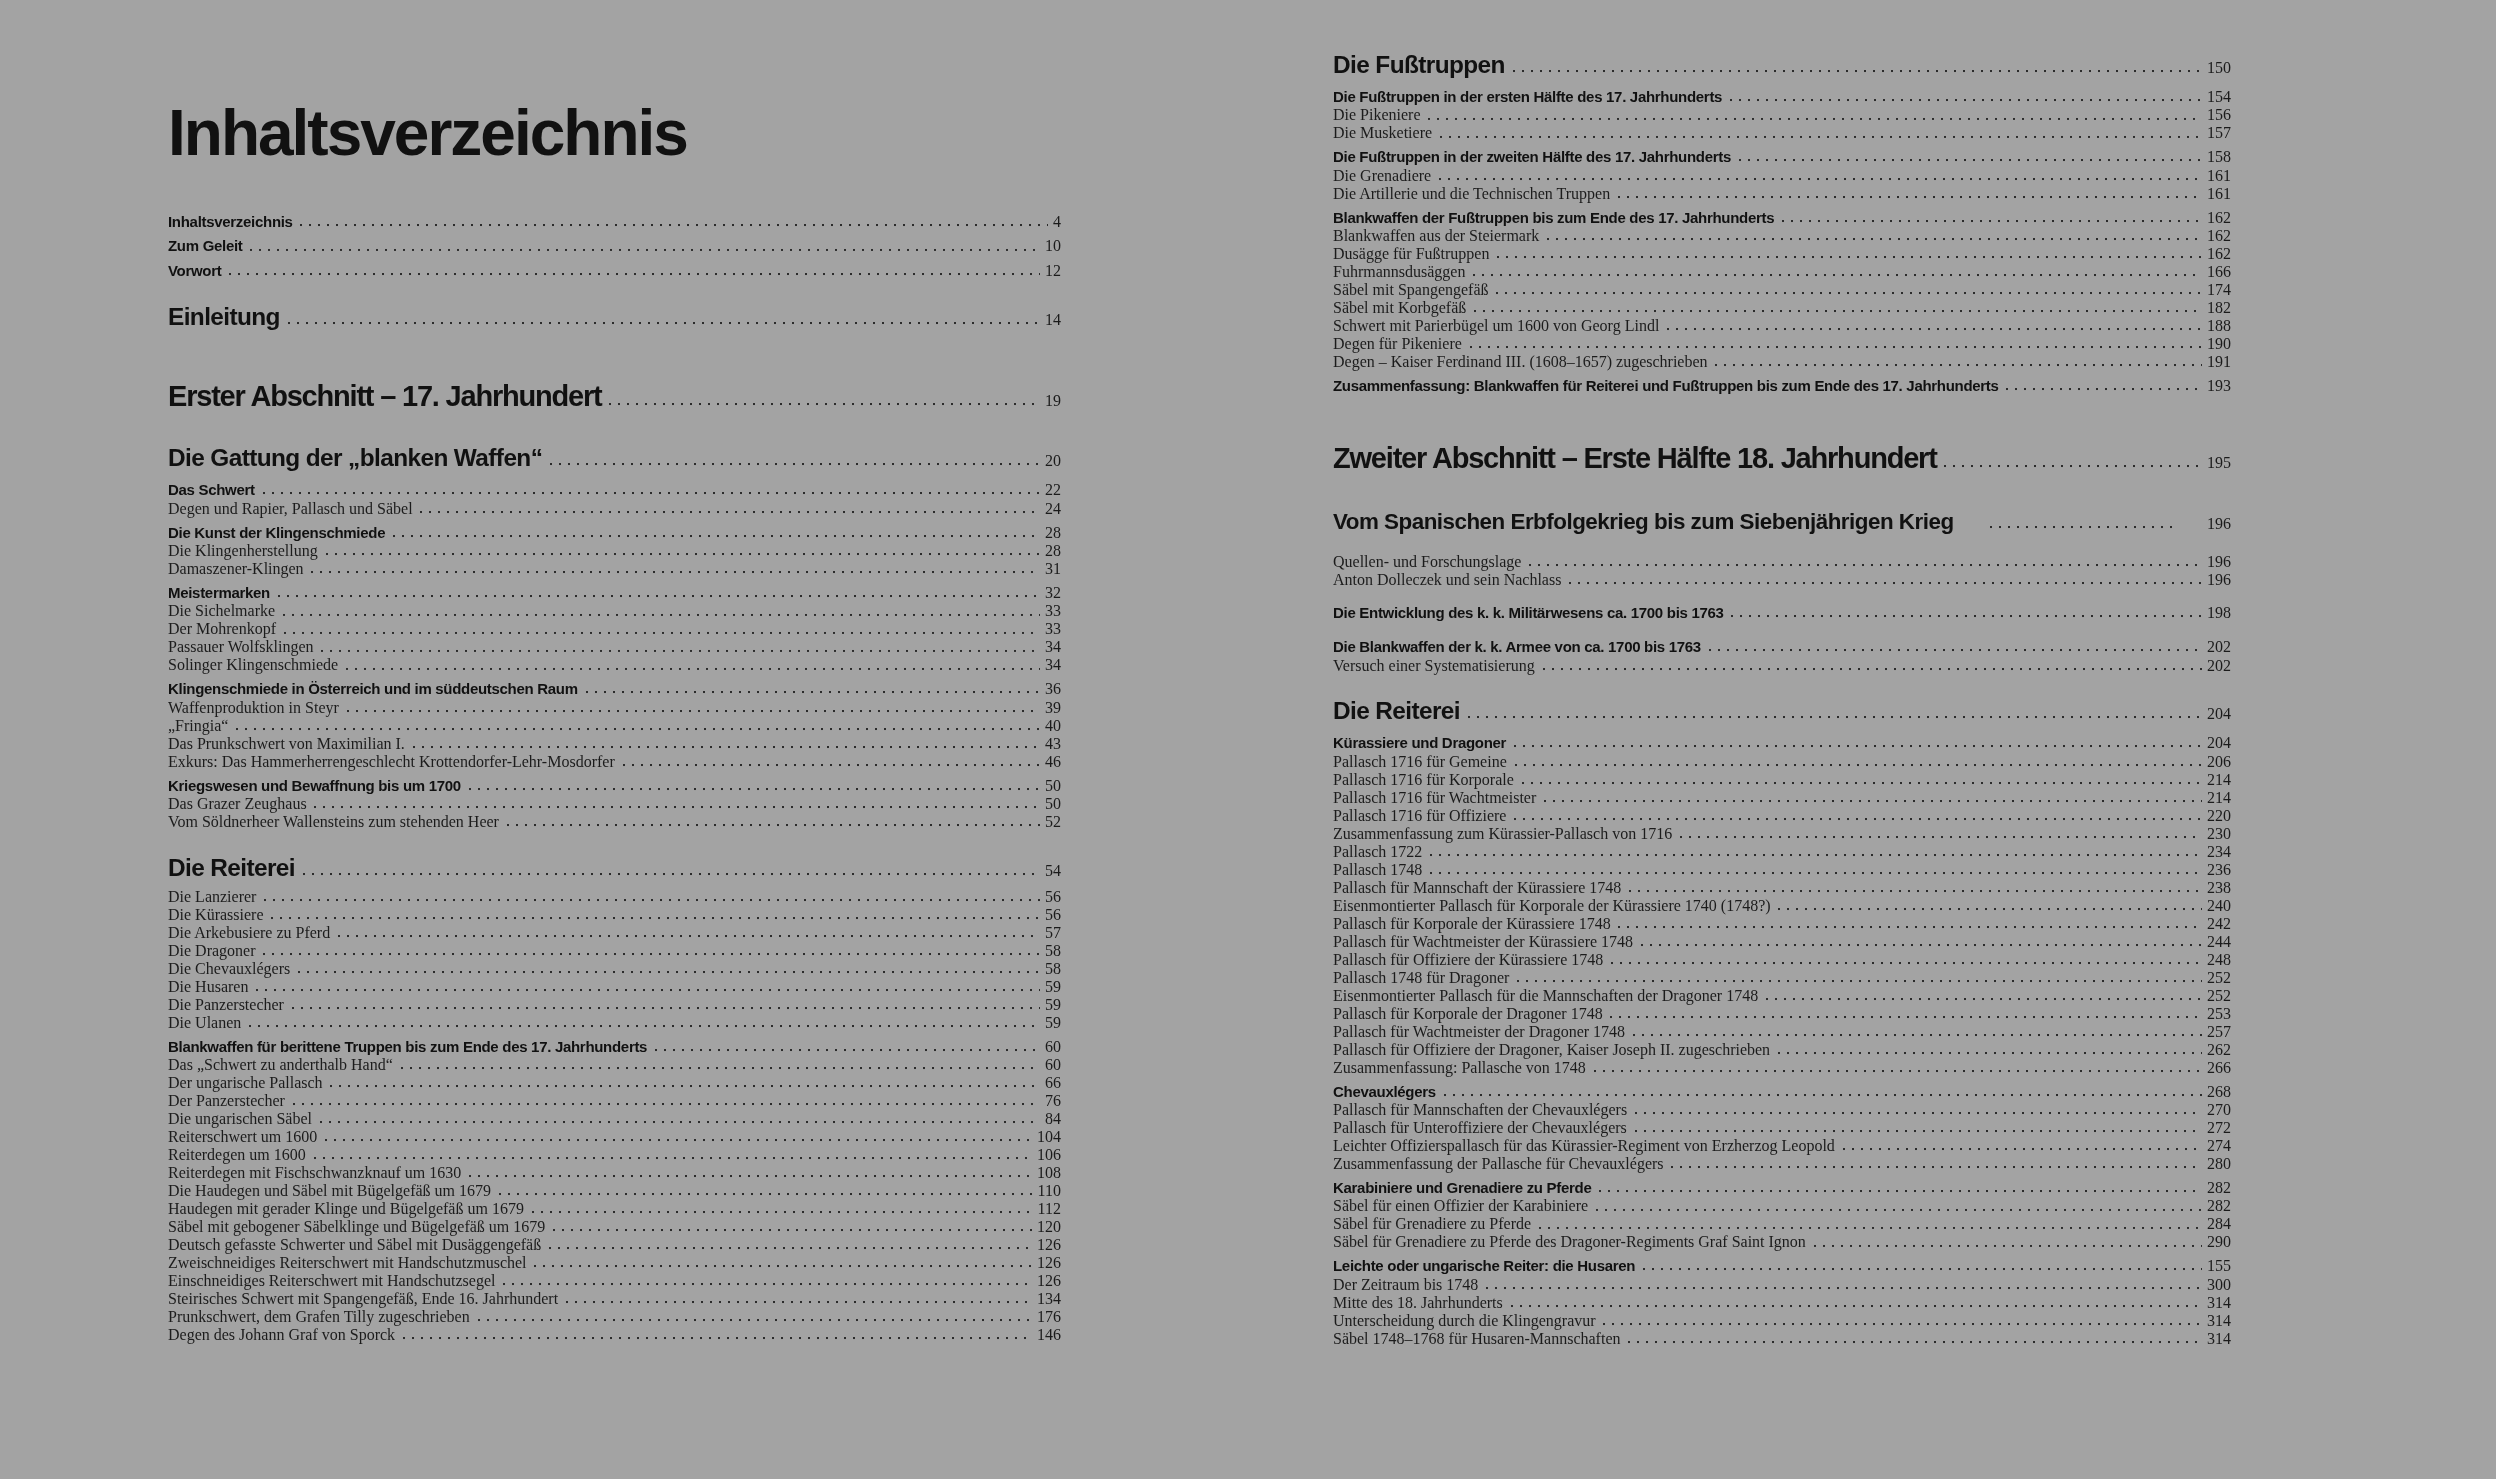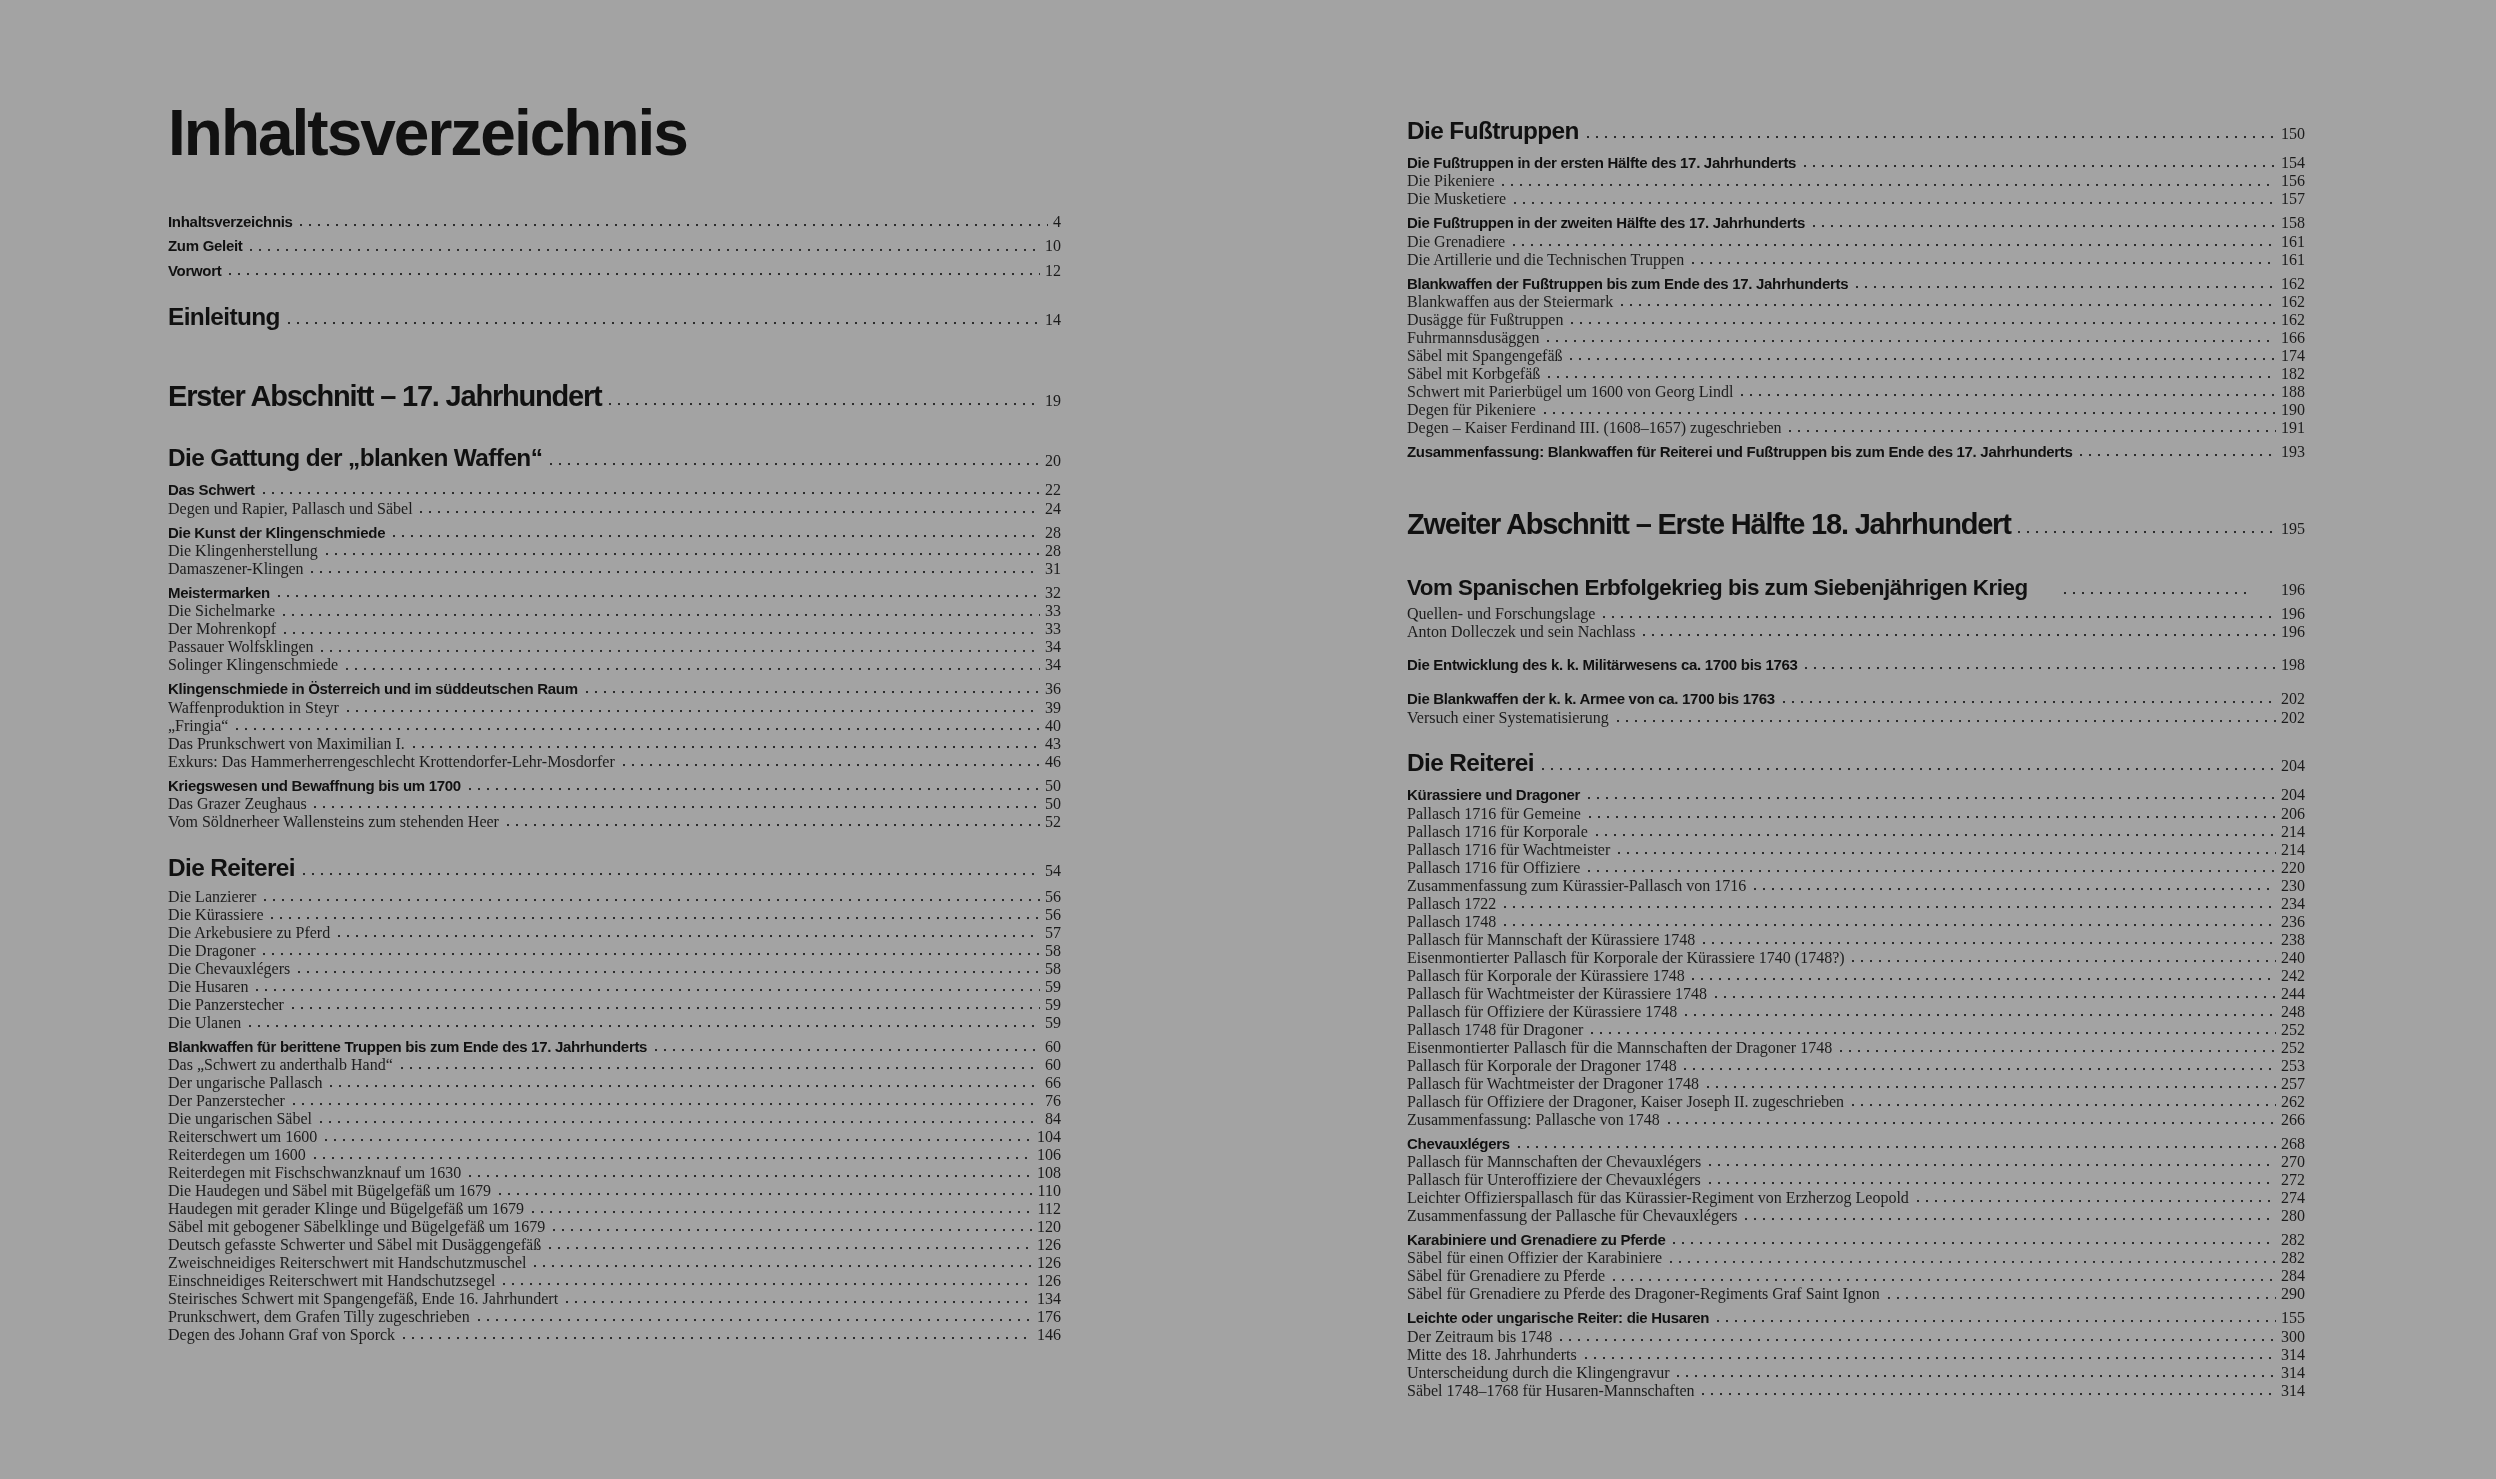--- a/index.html
+++ b/index.html
@@ -10,21 +10,21 @@
     width: 2497px;
     height: 1479px;
     background: #a3a3a3;
     overflow: hidden;
     color: #1b1b1b;
     font-family: "Liberation Serif", serif;
   }
 
   .page { position: absolute; top: 0; box-sizing: border-box; }
   .page-left  { left: 168px;  width: 893px; padding-top: 101px; }
-  .page-right { left: 1407px; width: 898px; padding-top: 116px;  }
+  .page-right { left: 1333px; width: 898px; padding-top: 50px;  }
 
   .title {
     font-family: "Liberation Sans", sans-serif;
     font-weight: 700;
     font-size: 64px;
     letter-spacing: -2px;
     line-height: 1;
     color: #111111;
     margin: 0 0 47px 0;
   }
@@ -69,21 +69,21 @@
   .row.section { margin-top: 21.5px; margin-bottom: 2.9px; line-height: 29px; }
   .row.section .label {
     font-family: "Liberation Sans", sans-serif;
     font-weight: 700;
     font-size: 24.4px;
     letter-spacing: -0.6px;
     color: #111111;
   }
 
   
-  .row.subsection { margin-top: 25px; margin-bottom: 2px; line-height: 26px; gap: 29px; }
+  .row.subsection { margin-top: 25px; margin-bottom: 16px; line-height: 26px; gap: 29px; }
   .row.subsection .label {
     font-family: "Liberation Sans", sans-serif;
     font-weight: 700;
     font-size: 22.4px;
     letter-spacing: -0.5px;
     color: #111111;
   }
 
   
   .row.chapter { margin-top: 41px; margin-bottom: 7.8px; line-height: 43px; }

